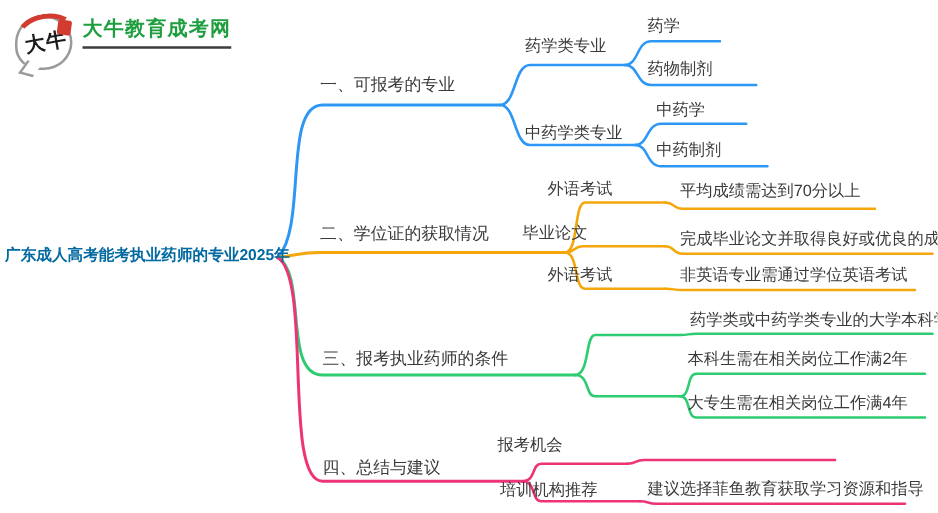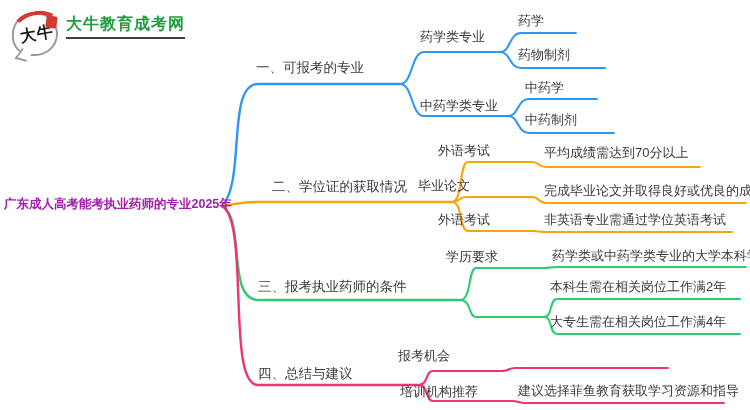--- a/index.html
+++ b/index.html
@@ -31,21 +31,21 @@
   .s3{stroke:var(--branch-green);}
   .s4{stroke:var(--branch-pink);}
   .w-main{stroke-width:2.4px;}
   .w-sub{stroke-width:2.1px;}
   .w-leaf{stroke-width:2px;}
 
   .lbl{position:absolute;color:var(--text);font-size:13px;line-height:16px;
     white-space:nowrap;overflow:visible;}
   .lbl.branch{font-size:13.5px;}
   .root-title{position:absolute;left:4px;top:196px;width:222px;font-size:12.5px;font-weight:600;
-    color:#a21caf;white-space:nowrap;}
+    color:#0369a1;white-space:nowrap;}
 </style>
 </head>
 <body>
 
 <div id="stage">
 
   <div class="logo">
     <div class="logo-badge">
       <div class="badge-arc"></div>
       <span class="badge-text">大牛</span>
@@ -93,30 +93,29 @@
   <div class="root-title">广东成人高考能考执业药师的专业2025年</div>
 
   <div class="lbl branch" style="left:256px;top:60px;width:146px;">一、可报考的专业</div>
   <div class="lbl" style="left:420px;top:29px;width:84px;">药学类专业</div>
   <div class="lbl" style="left:518px;top:13px;width:62px;">药学</div>
   <div class="lbl" style="left:518px;top:47px;width:90px;">药物制剂</div>
   <div class="lbl" style="left:420px;top:98px;width:92px;">中药学类专业</div>
   <div class="lbl" style="left:525px;top:80px;width:76px;">中药学</div>
   <div class="lbl" style="left:525px;top:112px;width:92px;">中药制剂</div>
 
-  <div class="lbl branch" style="left:272px;top:179px;width:198px;">二、学位证的获取情况</div>
+  <div class="lbl branch" style="left:256px;top:179px;width:198px;">二、学位证的获取情况</div>
   <div class="lbl" style="left:438px;top:143px;width:96px;">外语考试</div>
   <div class="lbl" style="left:544px;top:145px;width:158px;">平均成绩需达到70分以上</div>
   <div class="lbl" style="left:418px;top:178px;width:96px;">毕业论文</div>
   <div class="lbl" style="left:544px;top:183px;width:205px;">完成毕业论文并取得良好或优良的成绩</div>
   <div class="lbl" style="left:438px;top:212px;width:96px;">外语考试</div>
   <div class="lbl" style="left:544px;top:212px;width:190px;">非英语专业需通过学位英语考试</div>
 
   <div class="lbl branch" style="left:258px;top:279px;width:200px;">三、报考执业药师的条件</div>
-  <div class="lbl" style="left:446px;top:249px;width:100px;">学历要求</div>
   <div class="lbl" style="left:552px;top:248px;width:198px;">药学类或中药学类专业的大学本科学历</div>
   <div class="lbl" style="left:550px;top:279px;width:192px;">本科生需在相关岗位工作满2年</div>
   <div class="lbl" style="left:550px;top:314px;width:192px;">大专生需在相关岗位工作满4年</div>
 
   <div class="lbl branch" style="left:258px;top:366px;width:158px;">四、总结与建议</div>
   <div class="lbl" style="left:398px;top:348px;width:104px;">报考机会</div>
   <div class="lbl" style="left:400px;top:384px;width:110px;">培训机构推荐</div>
   <div class="lbl" style="left:518px;top:383px;width:208px;">建议选择菲鱼教育获取学习资源和指导</div>
 
 </div>

